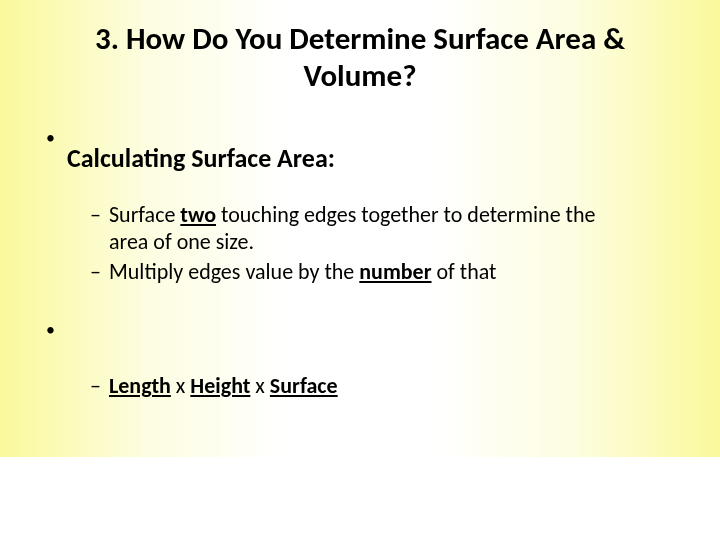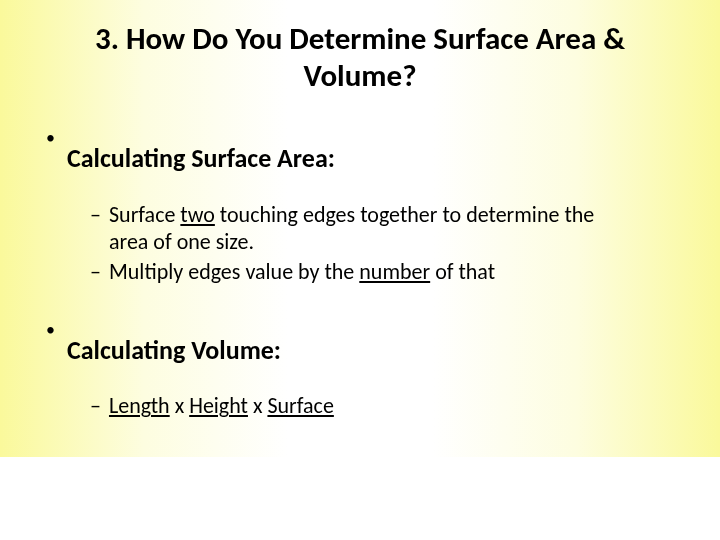--- a/index.html
+++ b/index.html
@@ -63,21 +63,21 @@
     line-height: 28px;
     margin-right: 8px;
   }
   .bullet-l2 .txt {
     font-size: 22px;
     font-weight: 400;
     line-height: 1.25;
     max-width: 520px;
   }
   .u { text-decoration: underline; }
-  .b { font-weight: 400; margin-top: 32px; }
+  .b { font-weight: 700; margin-top: 32px; }
   .group-gap { height: 26px; }
 </style>
 </head>
 <body>
 
 <div class="slide">
 
   <h1 class="title">3. How Do You Determine Surface Area &amp; Volume?</h1>
 
   <div class="bullet-l1">
@@ -96,21 +96,20 @@
     <span class="dash">–</span>
     <span class="txt">
       <span>Multiply edges value by the </span><span class="u b">number</span><span> of that</span>
     </span>
   </div>
 
   <div class="group-gap"></div>
 
   <div class="bullet-l1">
     <span class="dot">•</span>
-    <span class="txt">Calculating Volume:</span>
   </div>
 
   <div class="bullet-l2">
     <span class="dash">–</span>
     <span class="txt">
       <span class="u b">Length</span><span> x </span><span class="u b">Height</span><span> x </span><span class="u b">Surface</span>
     </span>
   </div>
 
 </div>

